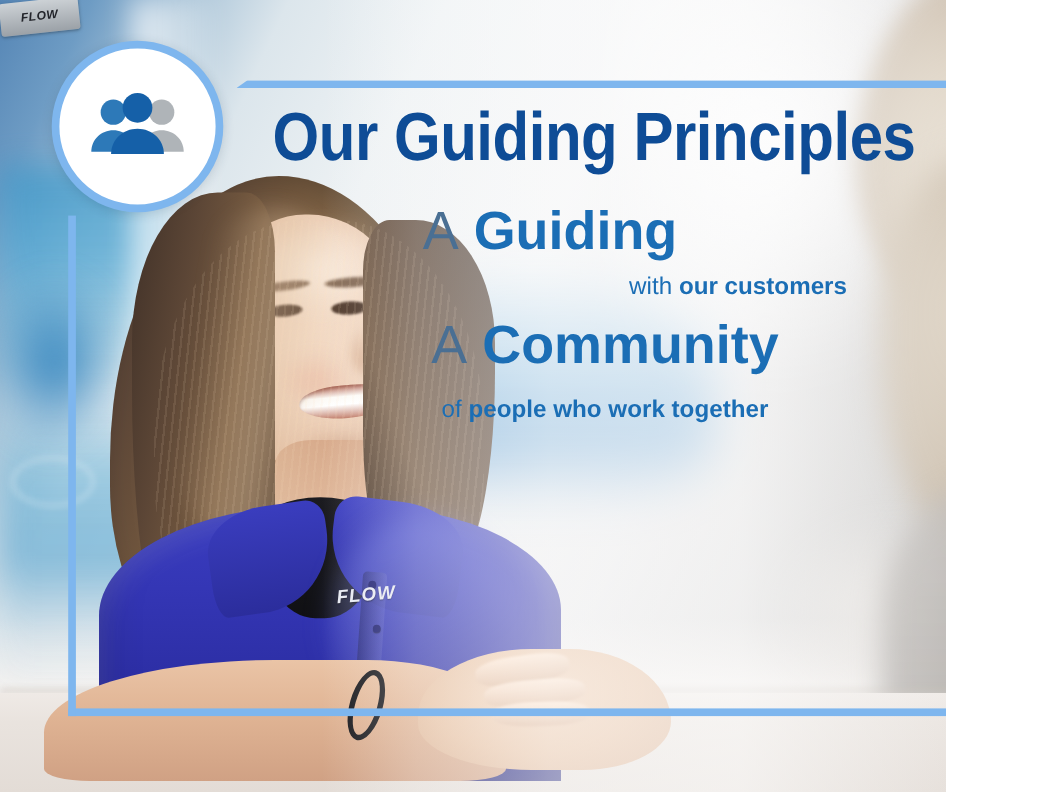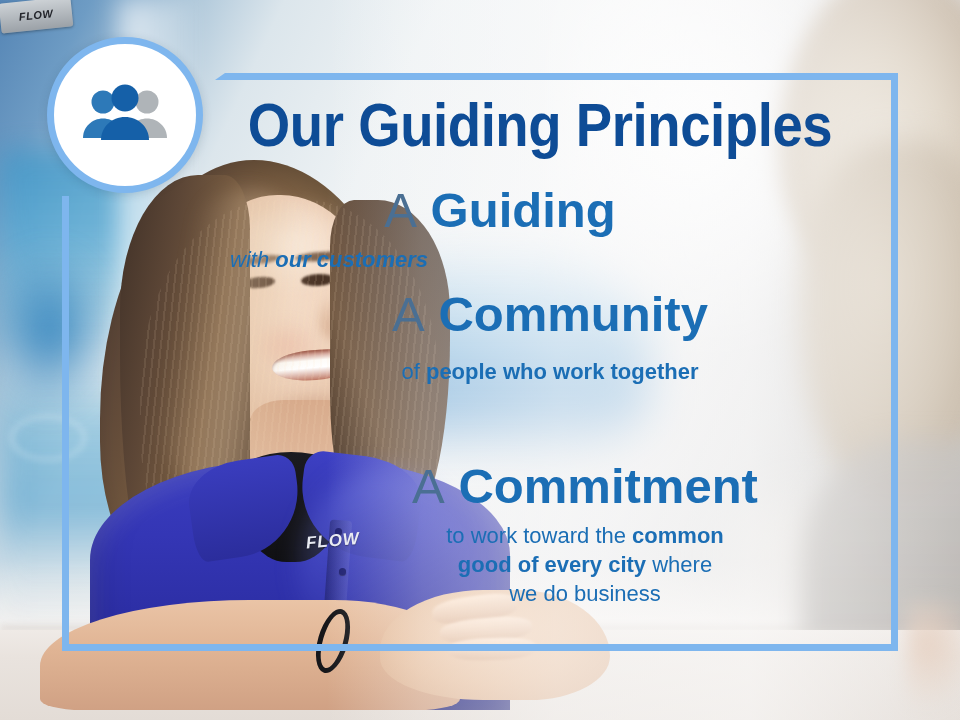--- a/index.html
+++ b/index.html
@@ -2,21 +2,21 @@
 <html><head>
 <meta charset="utf-8">
 <style>
   html, body {
     margin: 0;
     padding: 0;
     background: #ffffff;
   }
   #stage {
     position: relative;
-    width: 960px;
+    width: 860px;
     height: 720px;
     overflow: hidden;
     font-family: "Liberation Sans", sans-serif;
     background: #cfd6dc;
   }
 
   
   .bg-layer { position: absolute; inset: 0; }
 
   
@@ -402,21 +402,21 @@
     color: var(--mid);
     font-weight: normal;
     margin-top: 9px;
   }
   .p-sub b { font-weight: bold; }
 
   #block-covenant   { left: 230px; top: 186px; width: 540px; }
   #block-community  { left: 250px; top: 290px; width: 600px; }
   #block-commitment { left: 290px; top: 462px; width: 590px; }
 
-  #block-covenant .p-sub   { text-align: left; font-style: italic; }
+  #block-covenant .p-sub   { text-align: right; }
   #block-community .p-sub  { text-align: center; margin-top: 17px; }
   #block-commitment .p-sub { text-align: center; }
 </style>
 </head>
 <body>
 
 <div id="stage" style="--frame:#7EB6EE; --deep:#0E4C96; --mid:#1B6EB5;">
 
   <div class="bg-layer bg-base"></div>
   <div class="bg-layer bg-showroom" style="position:absolute;"></div>
@@ -506,25 +506,14 @@
   <div class="principle" id="block-community">
     <div class="p-title">
       <span class="art">A</span>
       <span class="word">Community</span>
     </div>
     <div class="p-sub">
       <span>of </span><b>people who work together</b><br>
     </div>
   </div>
 
-  <div class="principle" id="block-commitment">
-    <div class="p-title">
-      <span class="art">A</span>
-      <span class="word">Commitment</span>
-    </div>
-    <div class="p-sub">
-      <span>to work toward the </span><b>common</b><br>
-      <b>good of every city</b><span> where</span><br>
-      <span>we do business</span>
-    </div>
-  </div>
 
 </div>
 
 </body></html>

